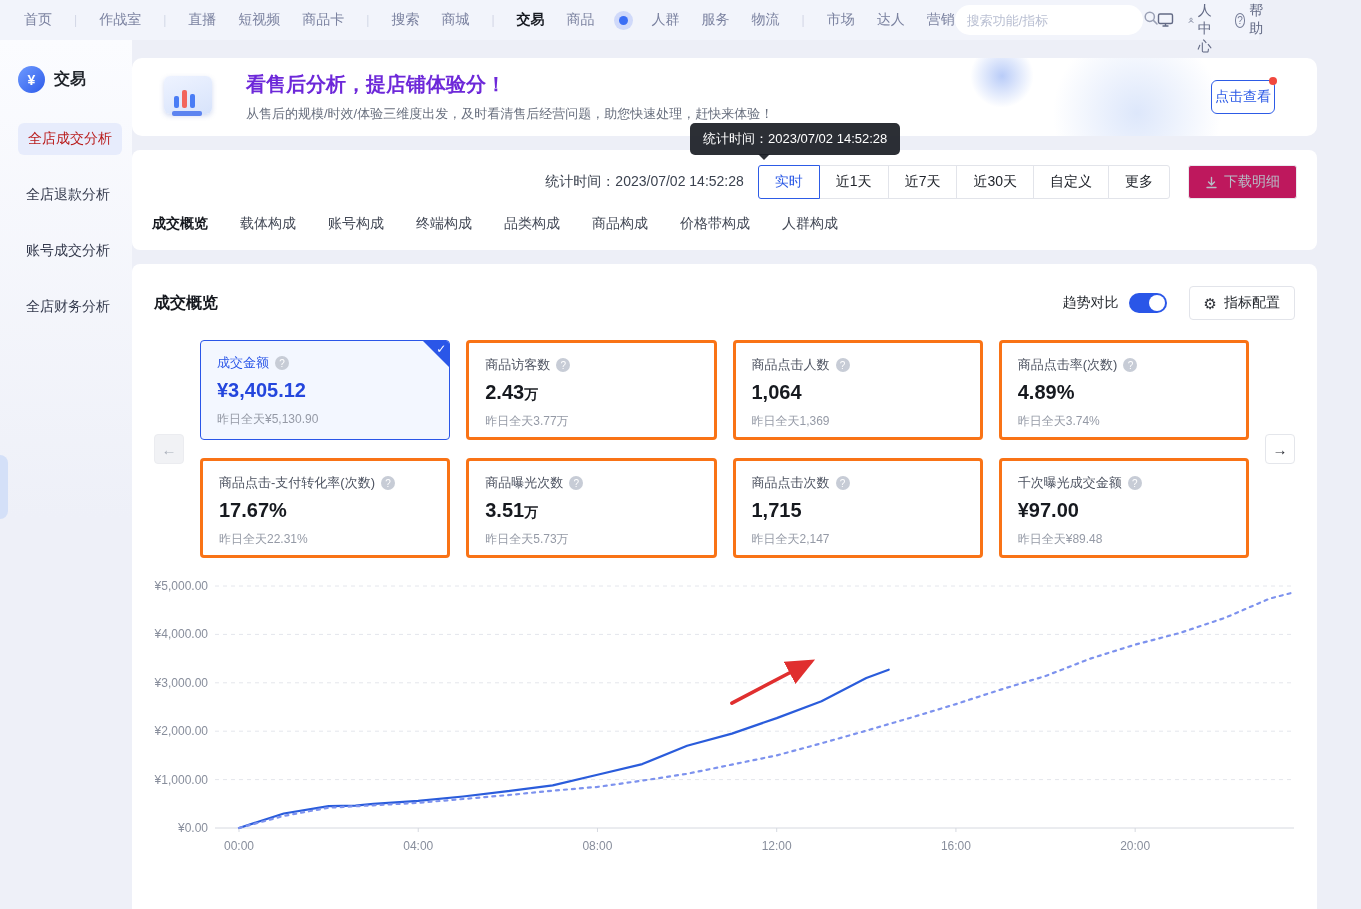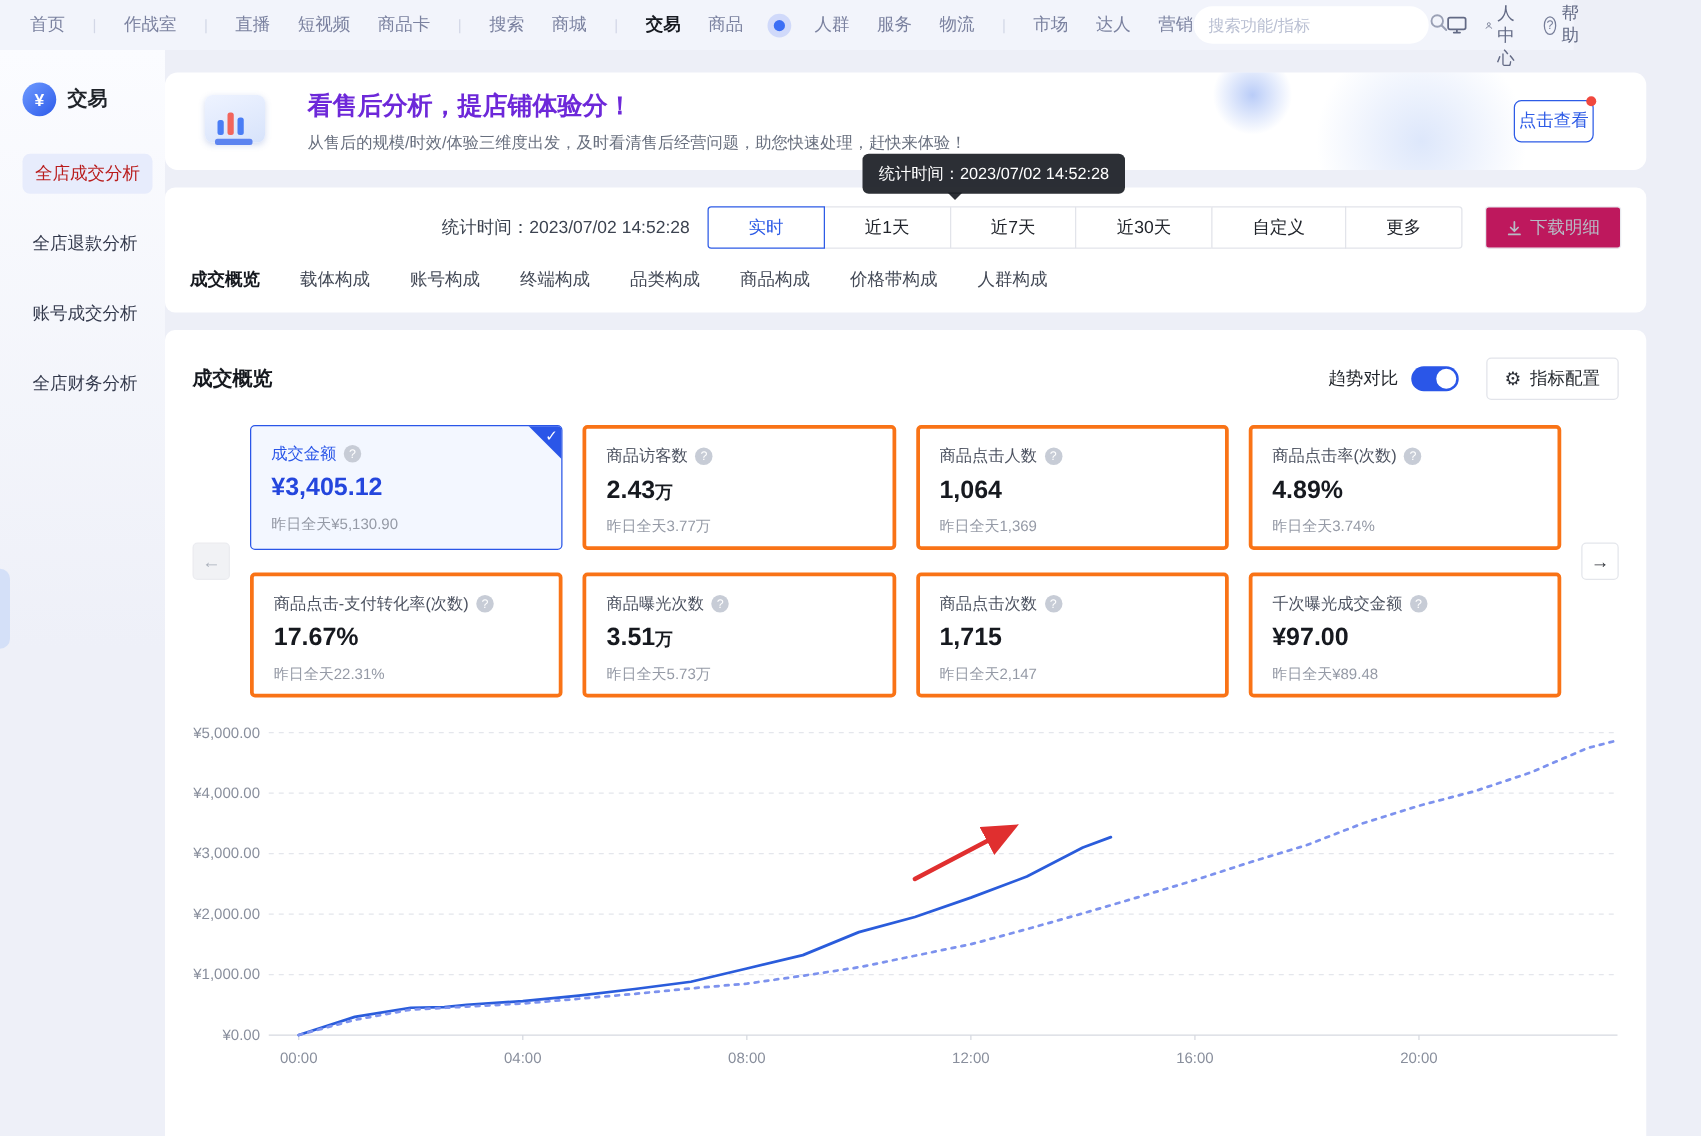--- a/index.html
+++ b/index.html
@@ -64,21 +64,21 @@
   .tooltip { position:absolute; left:690px; top:123px; z-index:30; background:rgba(26,29,36,.92);
     color:#fff; font-size:13px; padding:7px 13px; border-radius:5px; white-space:nowrap; }
   .tooltip::after { content:''; position:absolute; left:68px; bottom:-5px; width:0; height:0;
     border-left:6px solid transparent; border-right:6px solid transparent; border-top:6px solid rgba(26,29,36,.92); }
 
   
   .controls { margin-top:14px; background:#fff; border-radius:8px; padding:15px 20px 13px; }
   .ctrl-row1 { display:flex; align-items:center; justify-content:flex-end; gap:14px; }
   .stat-time { font-size:14px; color:#3c4350; }
   .seg-group { display:flex; }
-  .seg { font-size:14px; color:#20242b; background:#fff; border:1px solid #e2e4ea; padding:7px 32px;
+  .seg { font-size:14px; color:#20242b; background:#fff; border:1px solid #e2e4ea; padding:7px 16px;
     margin-left:-1px; cursor:pointer; position:relative; }
   .seg:first-child { border-radius:3px 0 0 3px; margin-left:0; }
   .seg:last-child { border-radius:0 3px 3px 0; }
   .seg.active { color:#2d5be6; border-color:#2d5be6; z-index:2; }
   .dl-btn { display:flex; align-items:center; gap:6px; font-size:14px; color:#b7bcc6;
     border:1px solid #e9eaef; border-radius:3px; padding:7px 16px; margin-left:4px; background:#be185d; cursor:not-allowed; }
   .ctrl-row2 { display:flex; gap:32px; margin-top:16px; }
   .tab { font-size:14px; color:#434956; cursor:pointer; padding-bottom:4px; }
   .tab.active { color:#16191f; font-weight:bold; }
 

